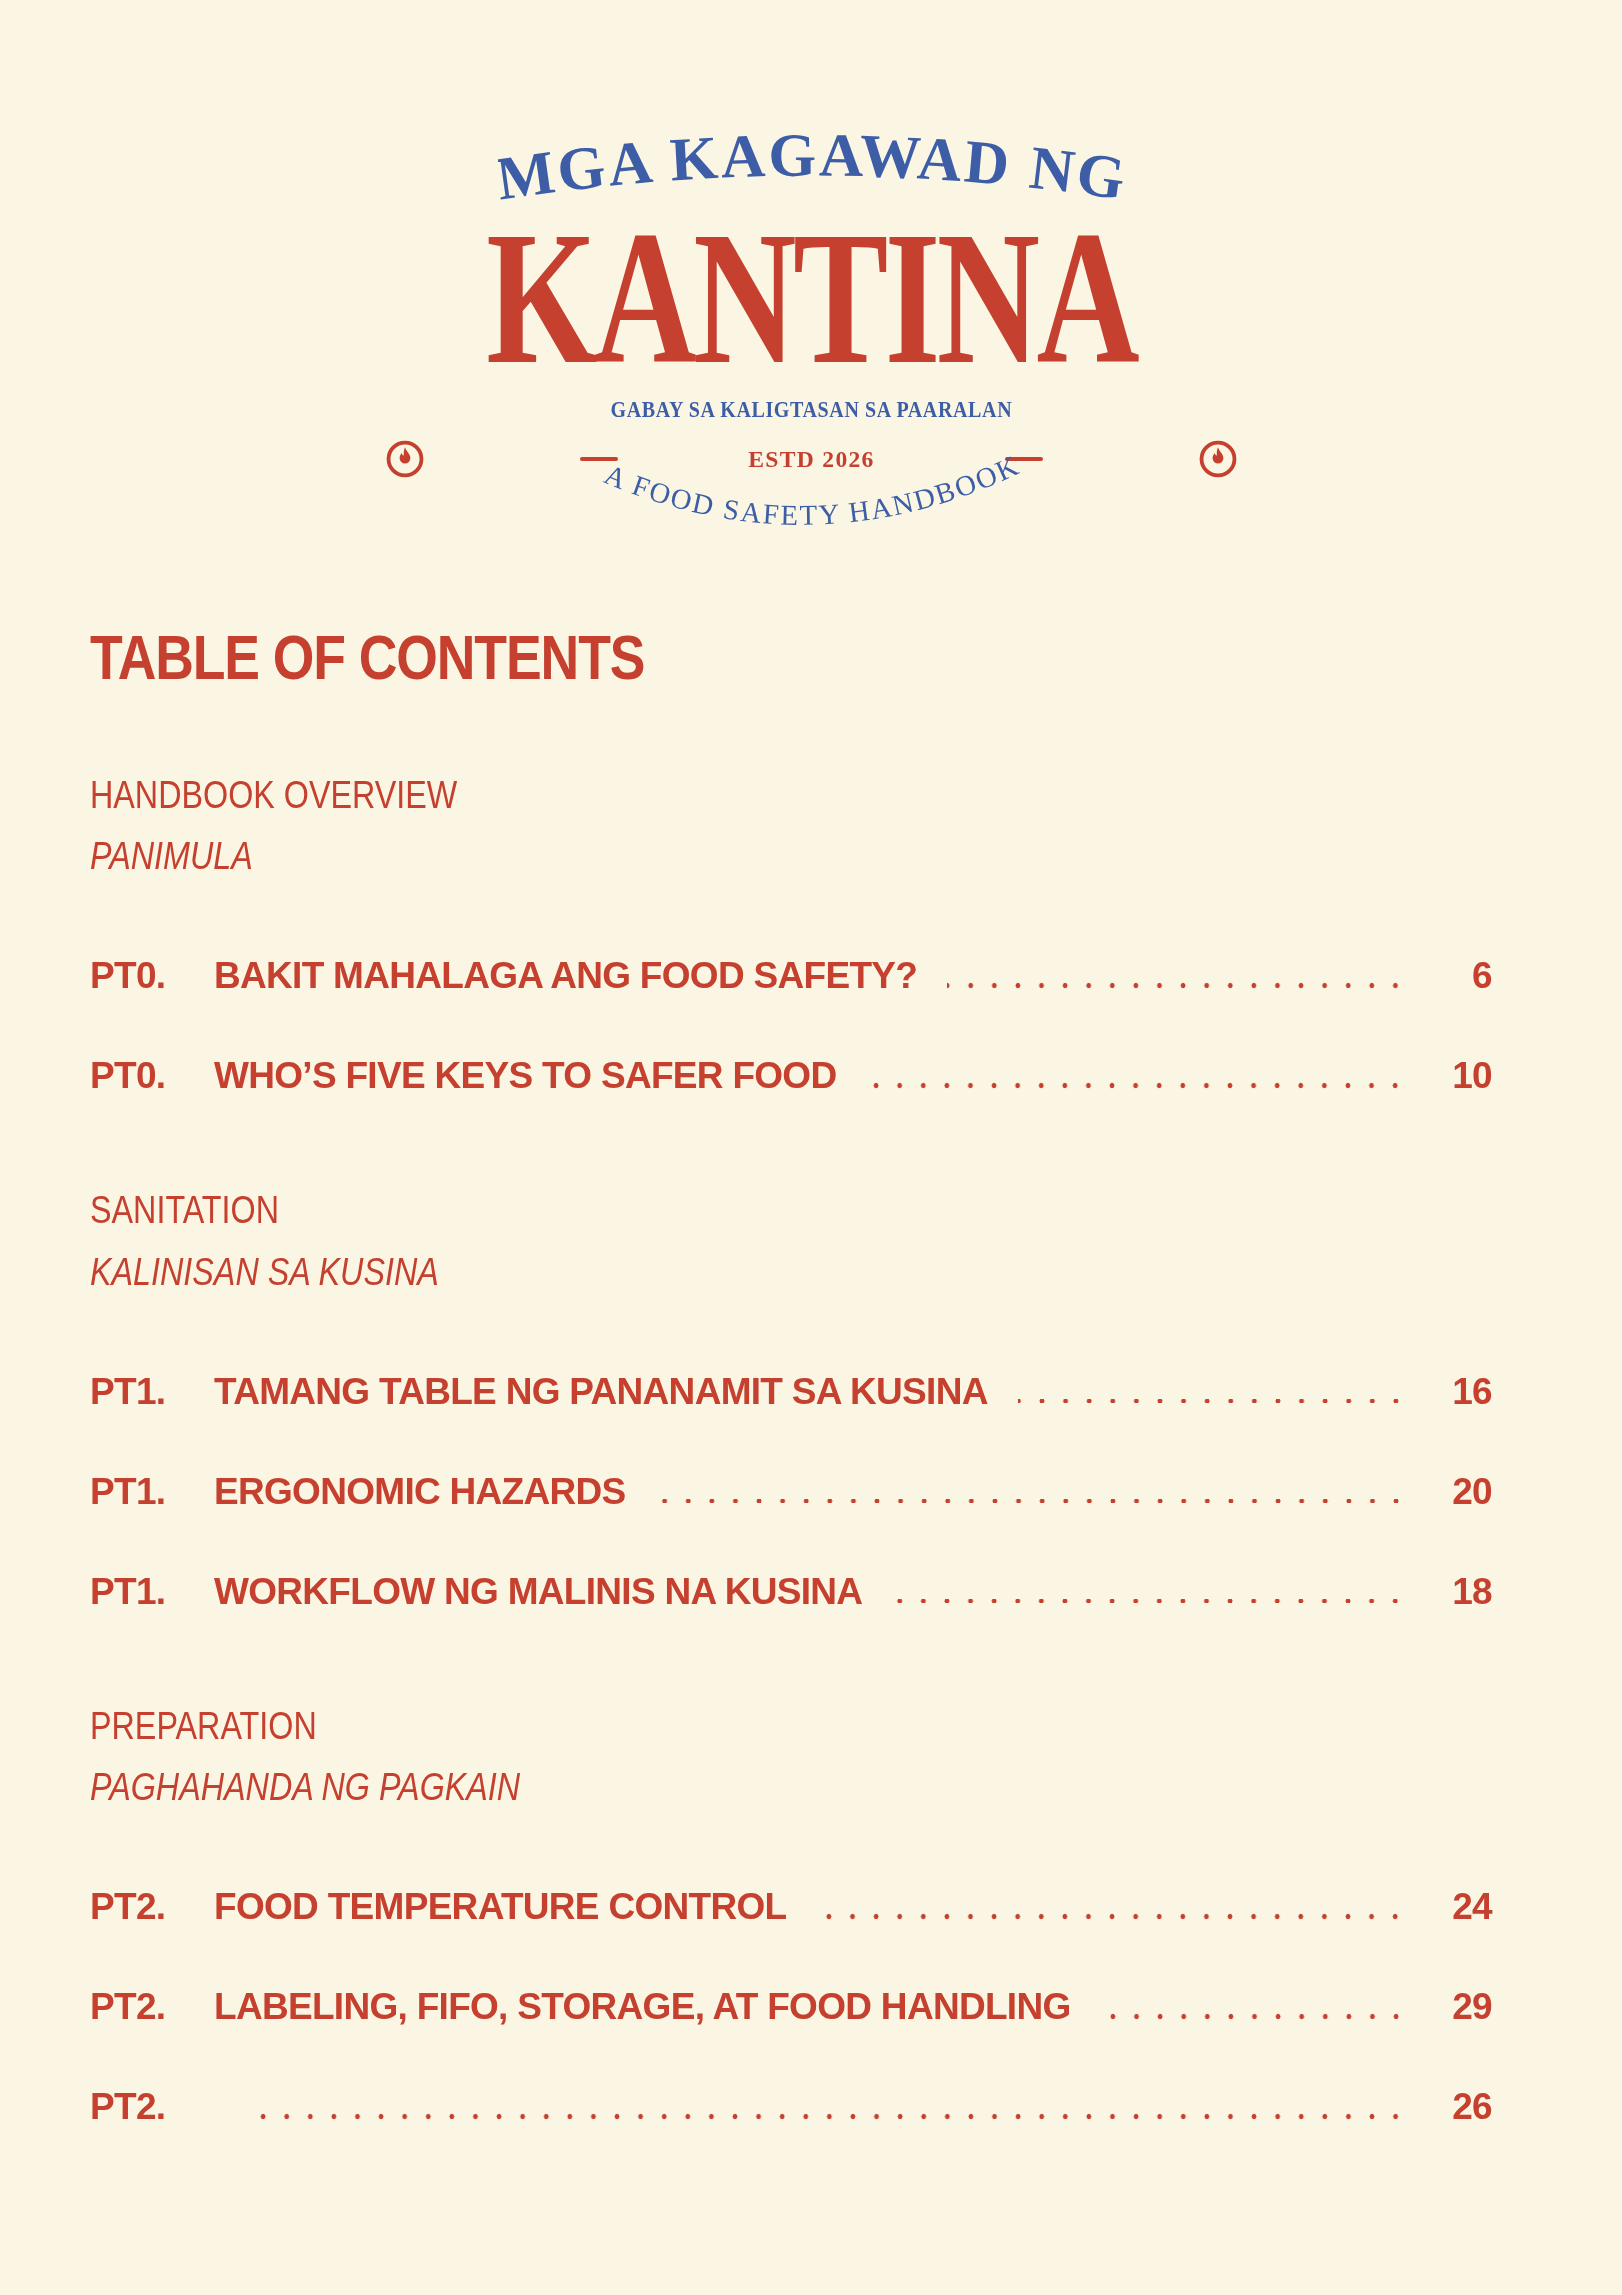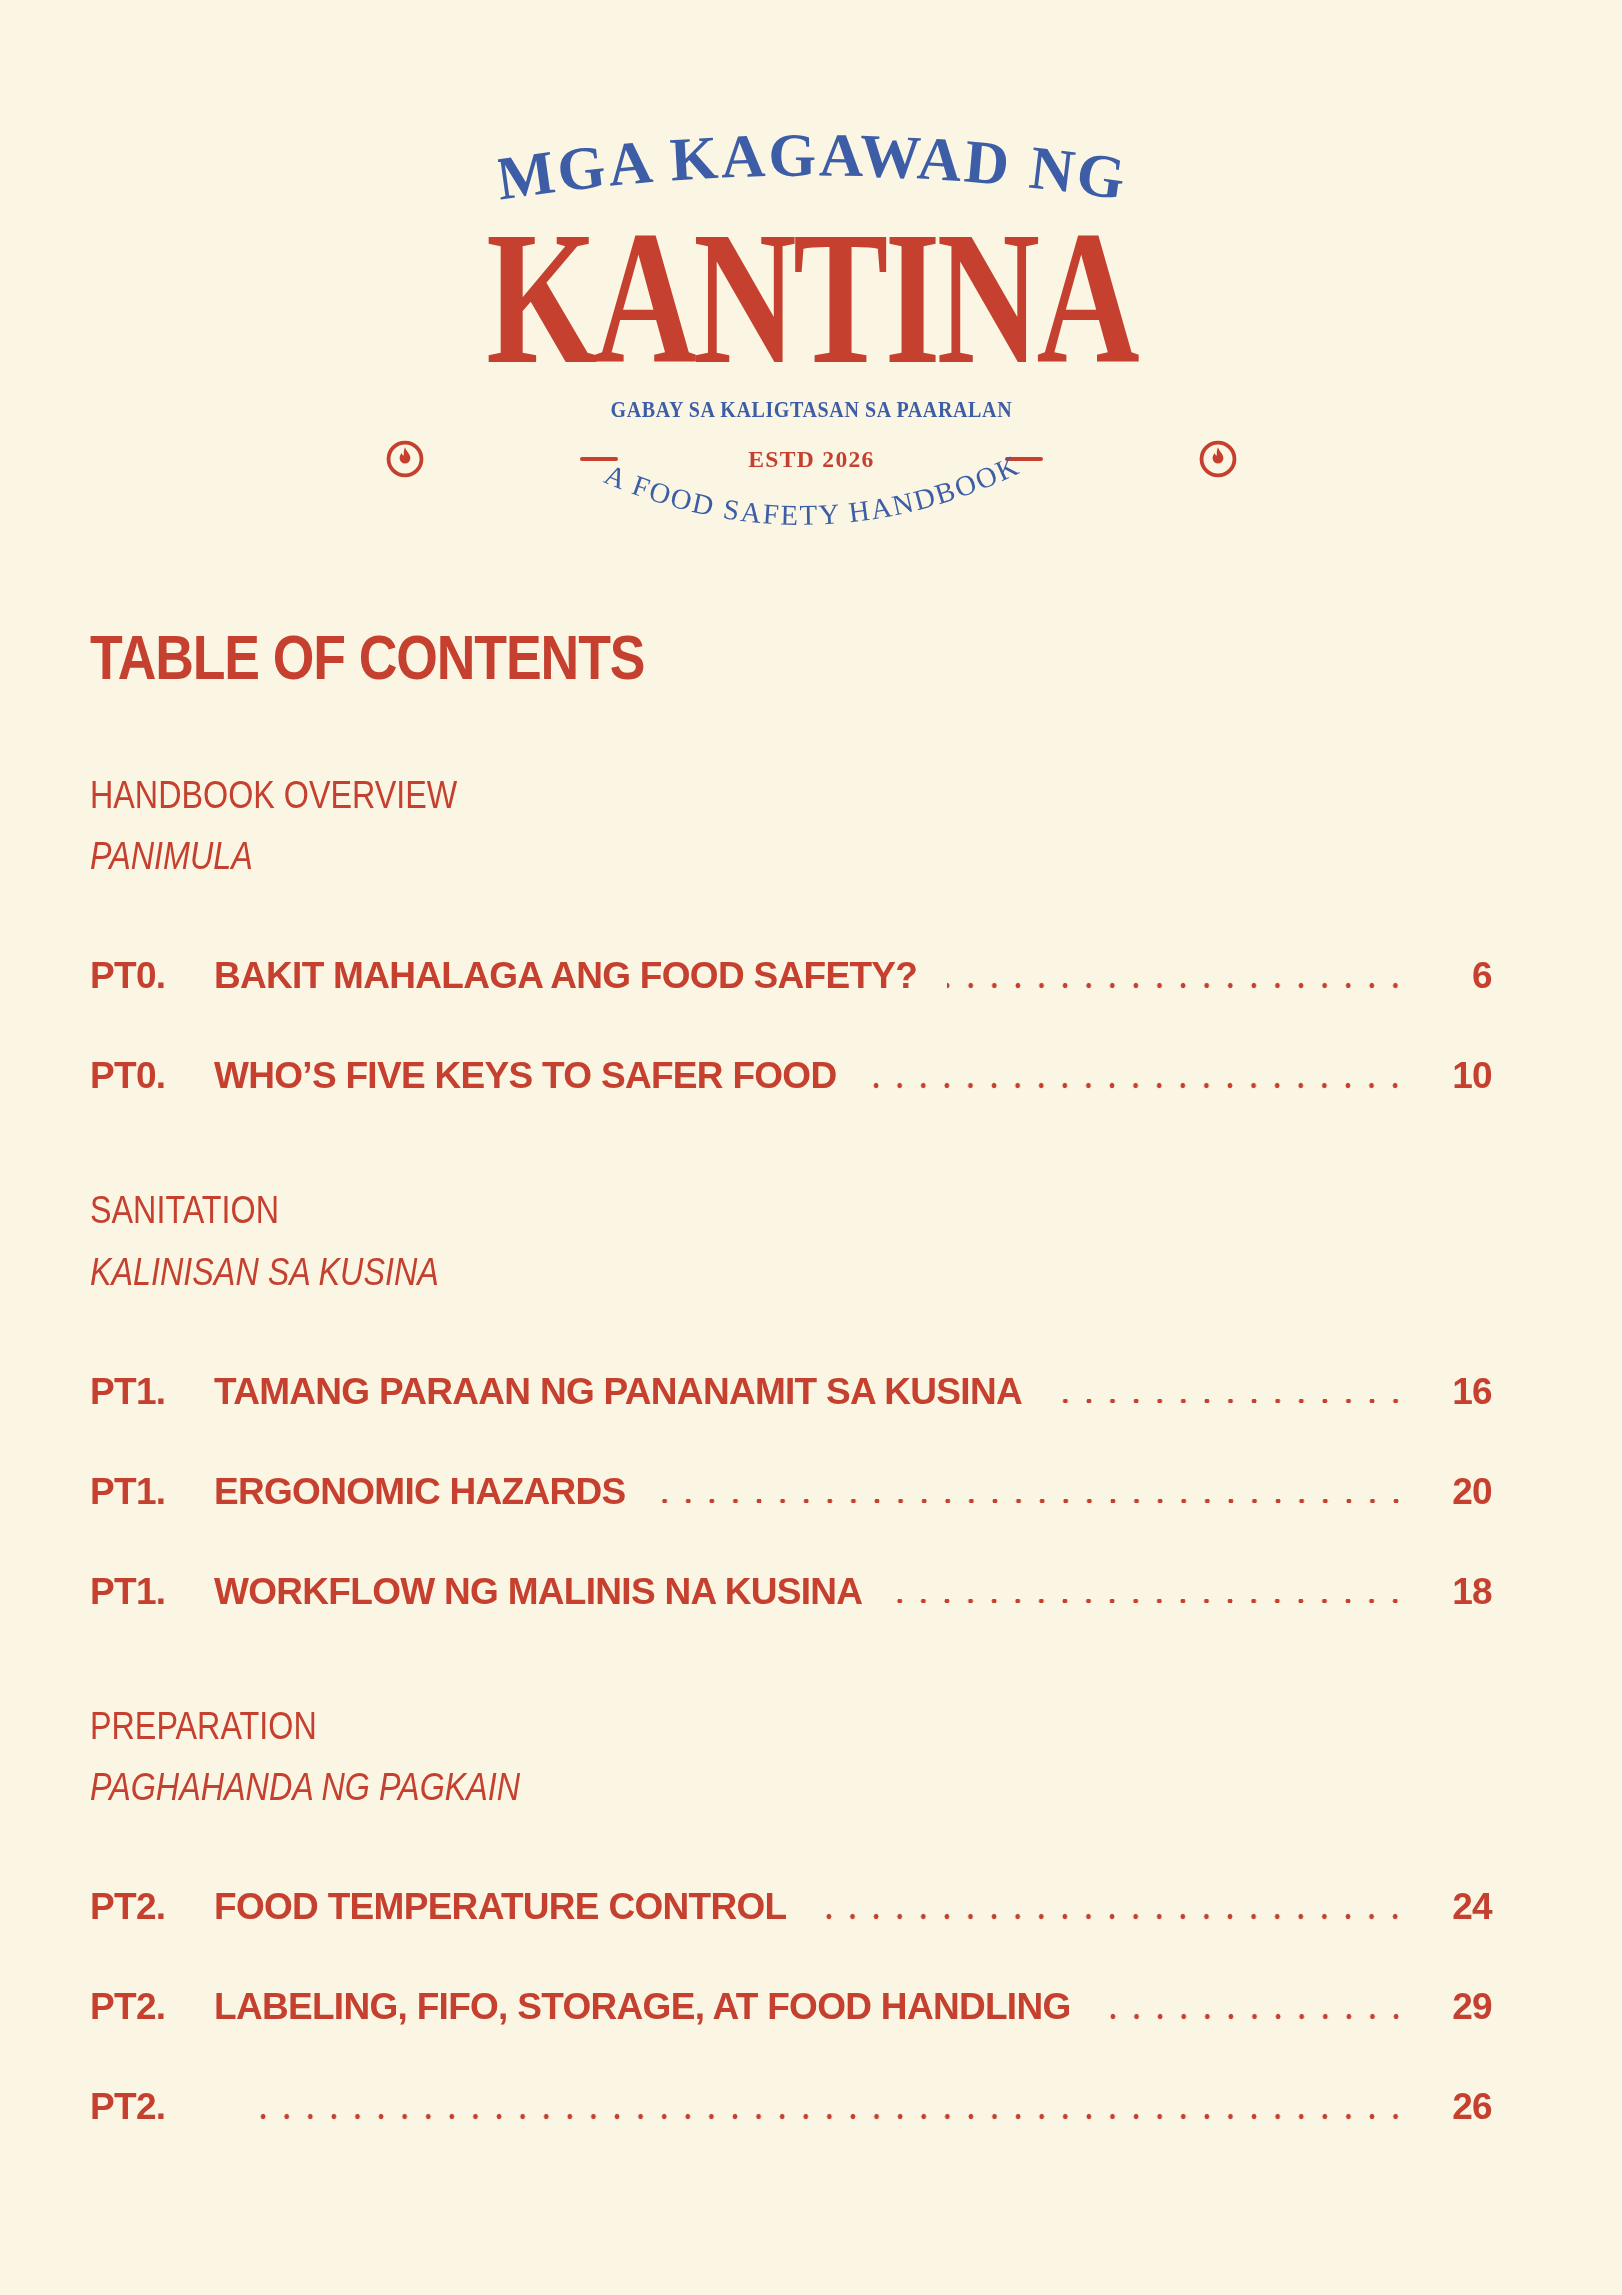--- a/index.html
+++ b/index.html
@@ -214,21 +214,21 @@
       <span class="page-num">10</span>
     </div>
   </div>
 
   <div class="toc-section">
     <div class="section-header-wrap"><span class="section-header">SANITATION</span></div>
     <div class="section-subtitle-wrap"><span class="section-subtitle">KALINISAN SA KUSINA</span></div>
 
     <div class="toc-row row-first">
       <span class="pt-label">PT1.</span>
-      <span class="row-title">TAMANG PARAAN NG PANANAMIT SA KUSINA</span>
+      <span class="row-title">TAMANG TABLE NG PANANAMIT SA KUSINA</span>
       <span class="dot-leader"></span>
       <span class="page-num">16</span>
     </div>
     <div class="toc-row">
       <span class="pt-label">PT1.</span>
       <span class="row-title">ERGONOMIC HAZARDS</span>
       <span class="dot-leader"></span>
       <span class="page-num">20</span>
     </div>
     <div class="toc-row">

